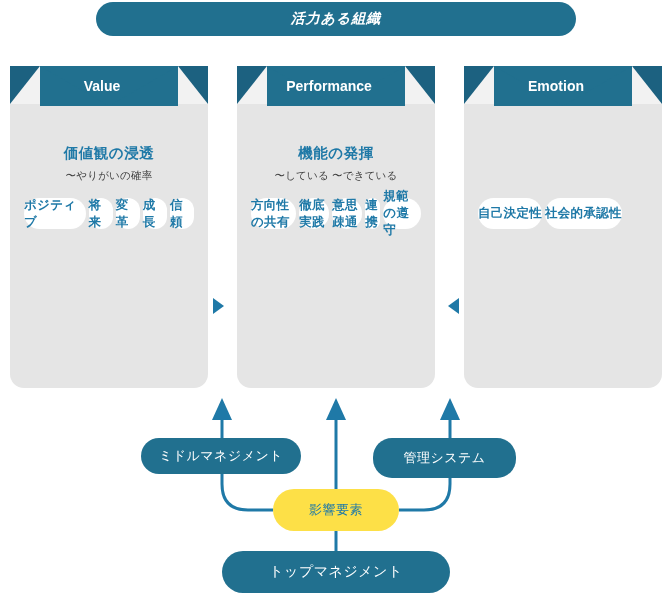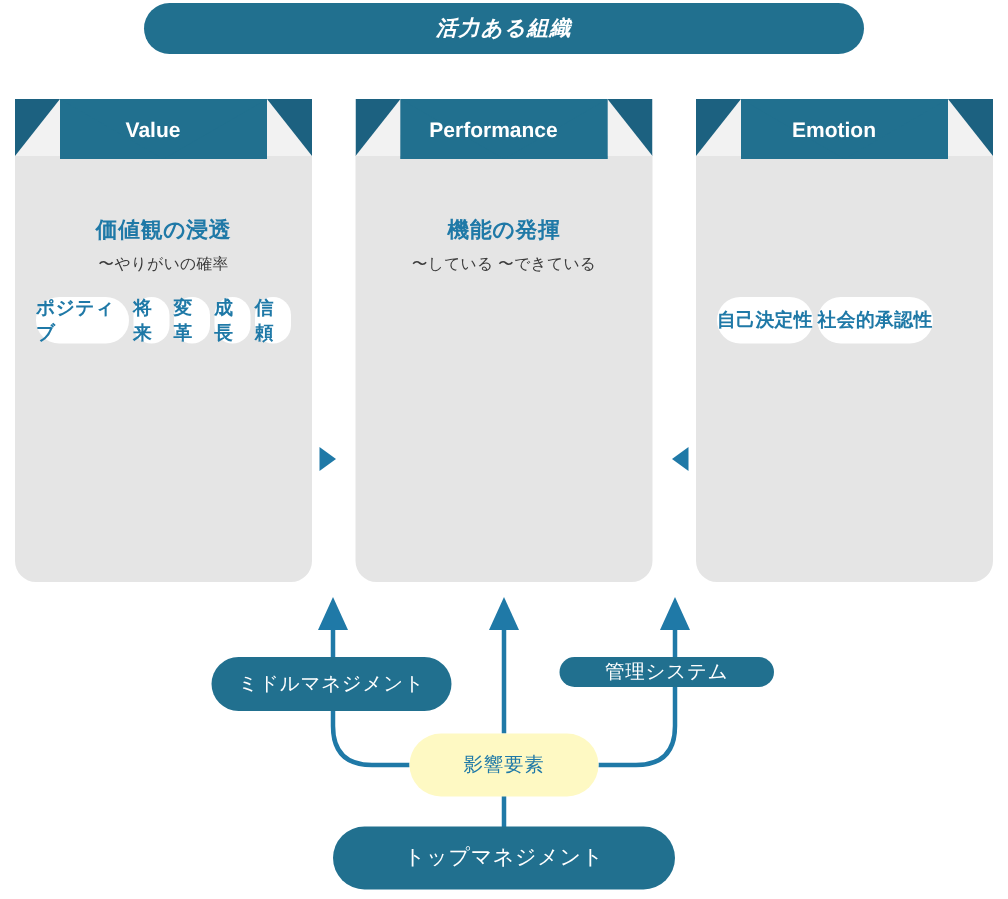--- a/index.html
+++ b/index.html
@@ -170,37 +170,37 @@
   .bpill-middle {
     left: 141px;
     top: 50px;
     width: 160px;
     height: 36px;
   }
   .bpill-system {
     left: 373px;
     top: 50px;
     width: 143px;
-    height: 20px;
+    height: 40px;
   }
   .bpill-top {
     left: 222px;
     top: 163px;
     width: 228px;
     height: 42px;
     border-radius: 21px;
     font-size: 14px;
   }
   .bpill-influence {
     left: 273px;
     top: 101px;
     width: 126px;
     height: 42px;
     border-radius: 21px;
-    background: #fef9c3;
+    background: #fde047;
     color: #1f79a7;
     font-size: 13px;
   }
 </style>
 </head>
 <body>
 
 <div class="top-banner">
   <span>活力ある組織</span>
 </div>
@@ -218,20 +218,27 @@
       <div class="pill">変革</div>
       <div class="pill">成長</div>
       <div class="pill">信頼</div>
     </div>
   </div>
 
   <div class="col col-performance">
     <div class="col-head">
       <div class="col-title">機能の発揮</div>
       <div class="col-sub">〜している 〜できている</div>
+    </div>
+    <div class="pill-list">
+      <div class="pill">方向性の共有</div>
+      <div class="pill">徹底実践</div>
+      <div class="pill">意思疎通</div>
+      <div class="pill">連携</div>
+      <div class="pill">規範の遵守</div>
     </div>
   </div>
 
   <div class="col col-emotion">
     <div class="pill-list">
       <div class="pill">自己決定性</div>
       <div class="pill">社会的承認性</div>
     </div>
   </div>
 

